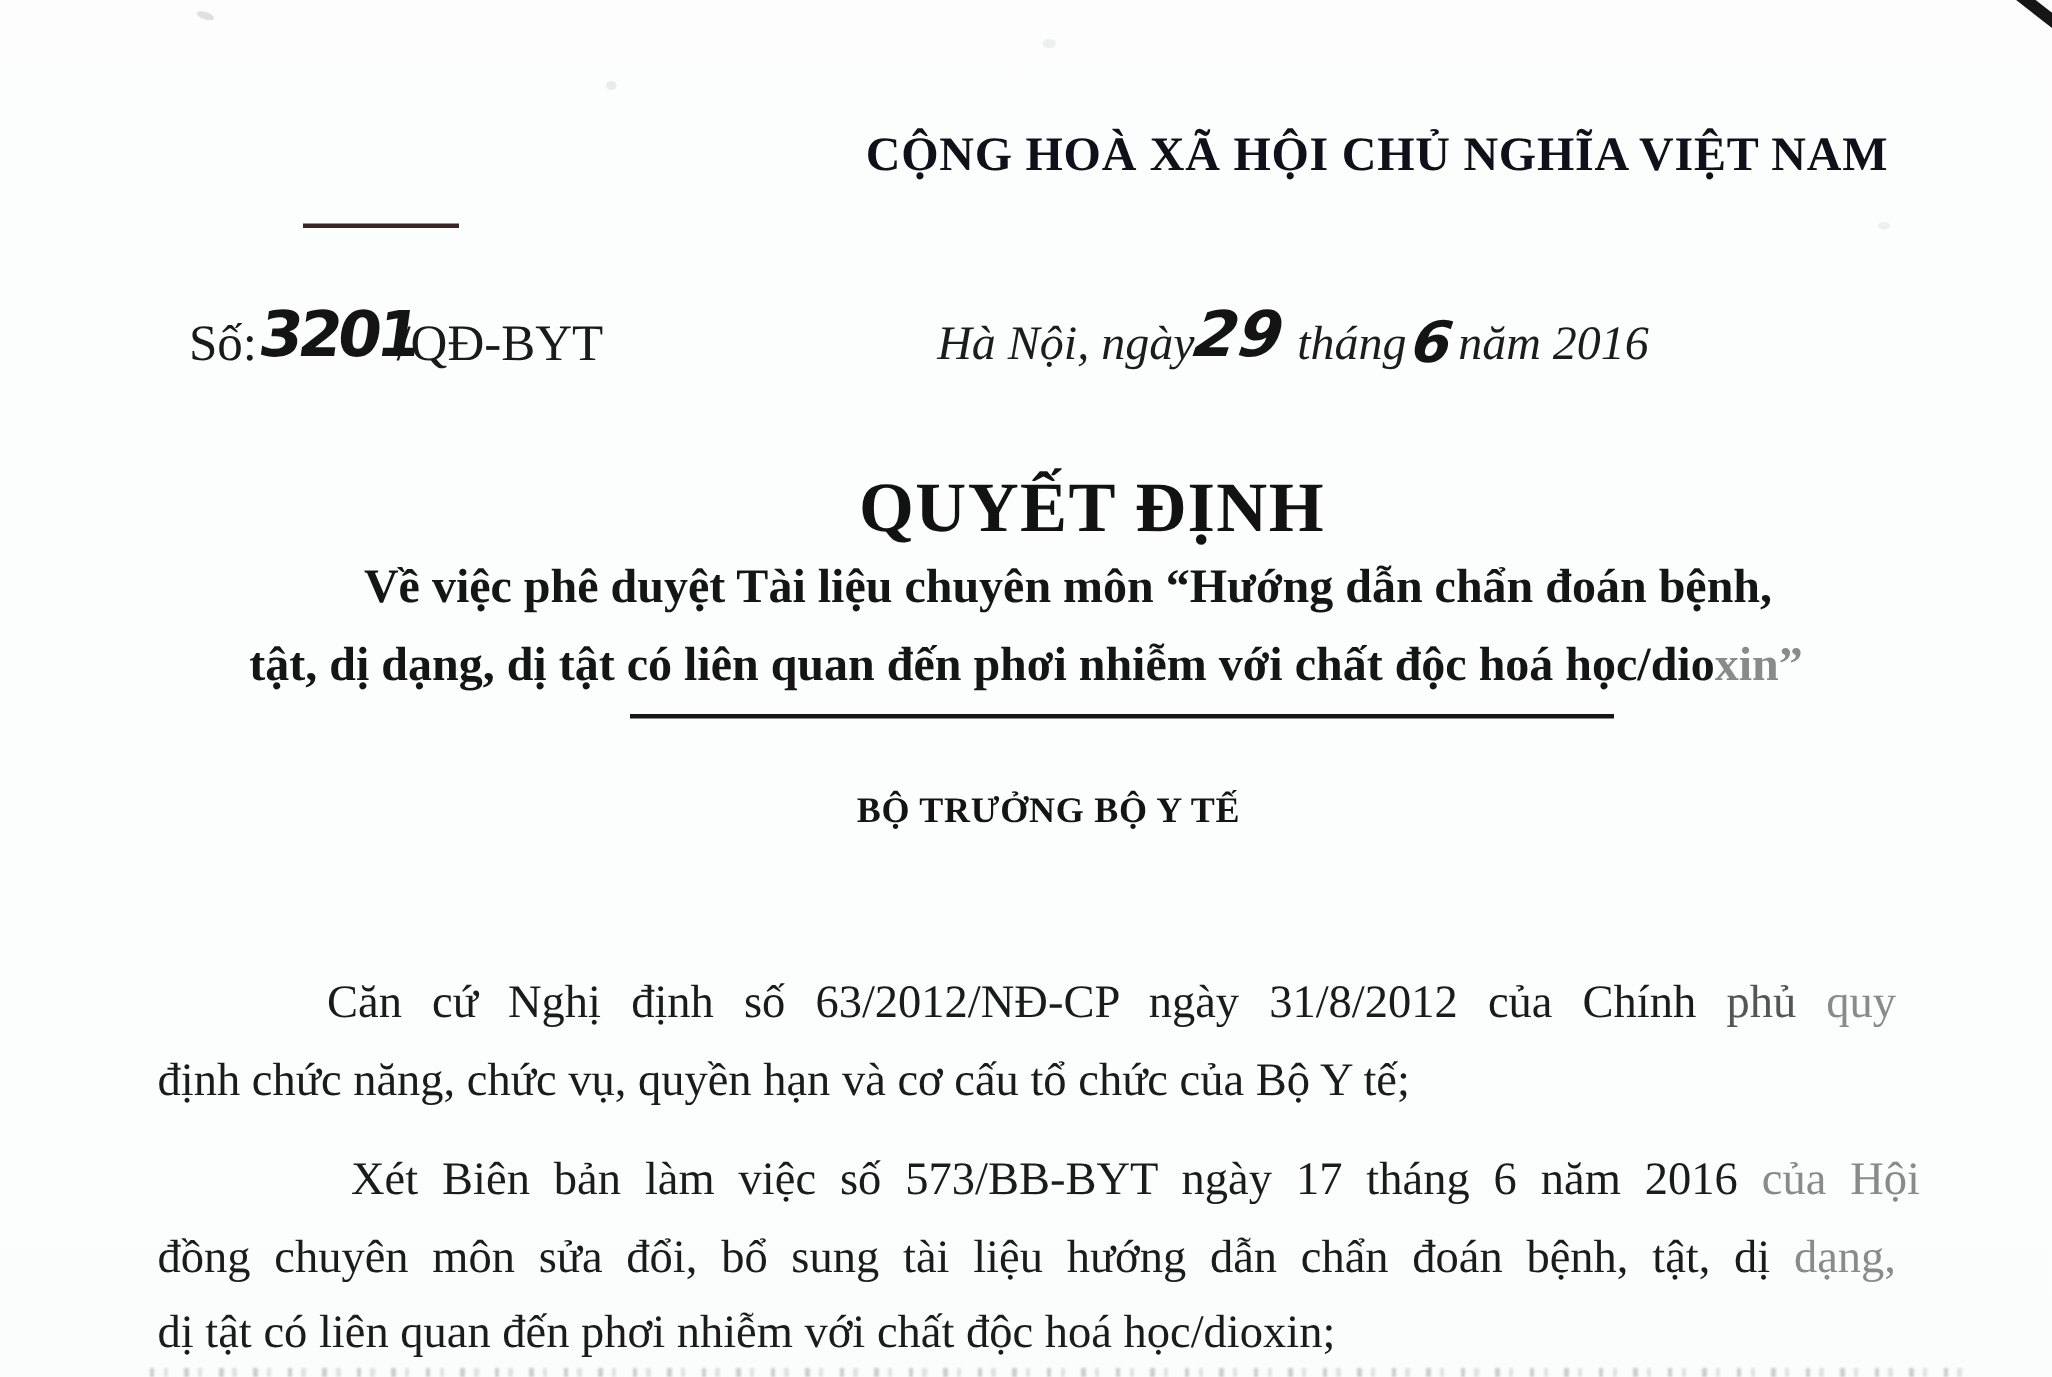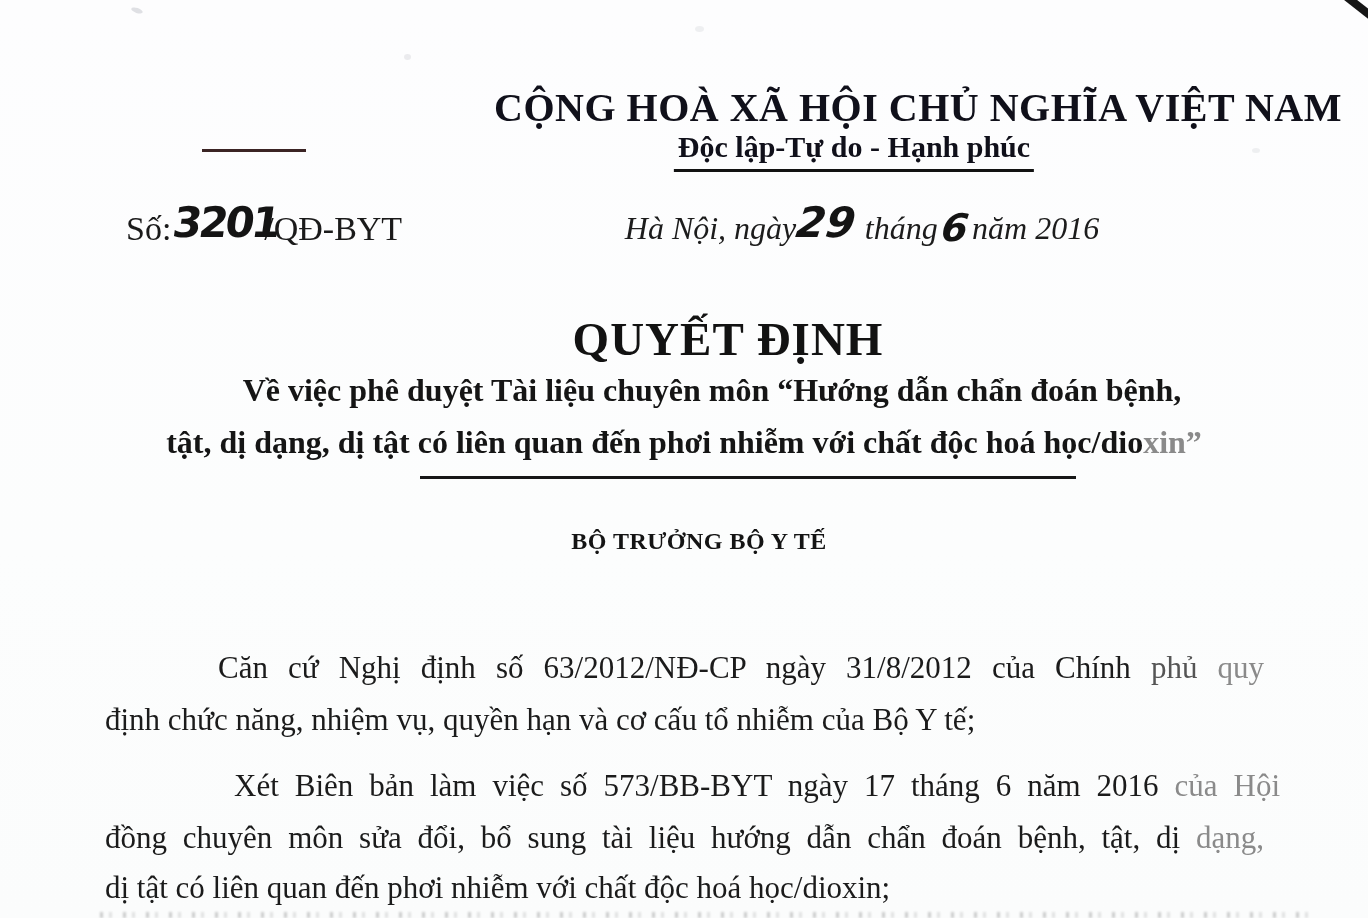--- a/index.html
+++ b/index.html
@@ -42,21 +42,21 @@
   }
   .hw-number {
     font-size: 42px; letter-spacing: -3px;
     margin-left: 2px; margin-right: -14px;
     position: relative; top: -3px;
   }
 
   
   .republic {
     left: 918px; top: 84px;
-    font-size: 40px; font-weight: bold; letter-spacing: 0.5px;
+    font-size: 32px; font-weight: bold; letter-spacing: 0.5px;
     color: #10101a;
   }
   .motto {
     left: 854px; top: 130px;
     font-size: 30px; font-weight: bold;
     color: #10101a;
     padding: 0 4px 5px 4px;
     border-bottom: 3px solid #121212;
   }
   .dateline {
@@ -142,40 +142,39 @@
   <div class="abs speck speck3"></div>
   <div class="abs speck speck4"></div>
   <div class="abs cutoff-strip"></div>
 
   <div class="abs ministry-rule"></div>
   <div class="abs doc-number">
     <span>Số:</span><span class="hw hw-number">3201</span><span>/QĐ-BYT</span>
   </div>
 
   <div class="abs center republic">CỘNG HOÀ XÃ HỘI CHỦ NGHĨA VIỆT NAM</div>
-  <div class="abs center motto">Độc lập-Tự do - Hạnh phúc</div>
   <div class="abs center dateline">
     <span>Hà Nội, ngày</span><span class="hw hw-day">29</span>
     <span>tháng</span><span class="hw hw-month">6</span><span class="date-tail">năm 2016</span>
   </div>
 
   <div class="abs center decision-title">QUYẾT ĐỊNH</div>
   <div class="abs center subtitle1">Về việc phê duyệt Tài liệu chuyên môn “Hướng dẫn chẩn đoán bệnh,</div>
   <div class="abs center subtitle2">
     <span>tật, dị dạng, dị tật có liên quan đến phơi nhiễm với chất độc hoá học/dio</span><span class="faded">xin”</span>
   </div>
   <div class="abs title-rule"></div>
   <div class="abs center authority">BỘ TRƯỞNG BỘ Y TẾ</div>
 
   <div class="abs bodyline just p1l1">
     <span>Căn cứ Nghị định số 63/2012/NĐ-CP ngày 31/8/2012 của Chính</span>
     <span class="mid">phủ</span>
     <span class="faded">quy</span>
   </div>
-  <div class="abs bodyline p1l2">định chức năng, nhiệm vụ, quyền hạn và cơ cấu tổ nhiễm của Bộ Y tế;</div>
+  <div class="abs bodyline p1l2">định chức năng, chức vụ, quyền hạn và cơ cấu tổ chức của Bộ Y tế;</div>
 
   <div class="abs bodyline just p2l1">
     <span>Xét Biên bản làm việc số 573/BB-BYT ngày 17 tháng 6 năm 2016</span>
     <span class="faded">của Hội</span>
   </div>
   <div class="abs bodyline just p2l2">
     <span>đồng chuyên môn sửa đổi, bổ sung tài liệu hướng dẫn chẩn đoán bệnh, tật, dị</span>
     <span class="faded">dạng,</span>
   </div>
   <div class="abs bodyline p2l3">dị tật có liên quan đến phơi nhiễm với chất độc hoá học/dioxin;</div>

